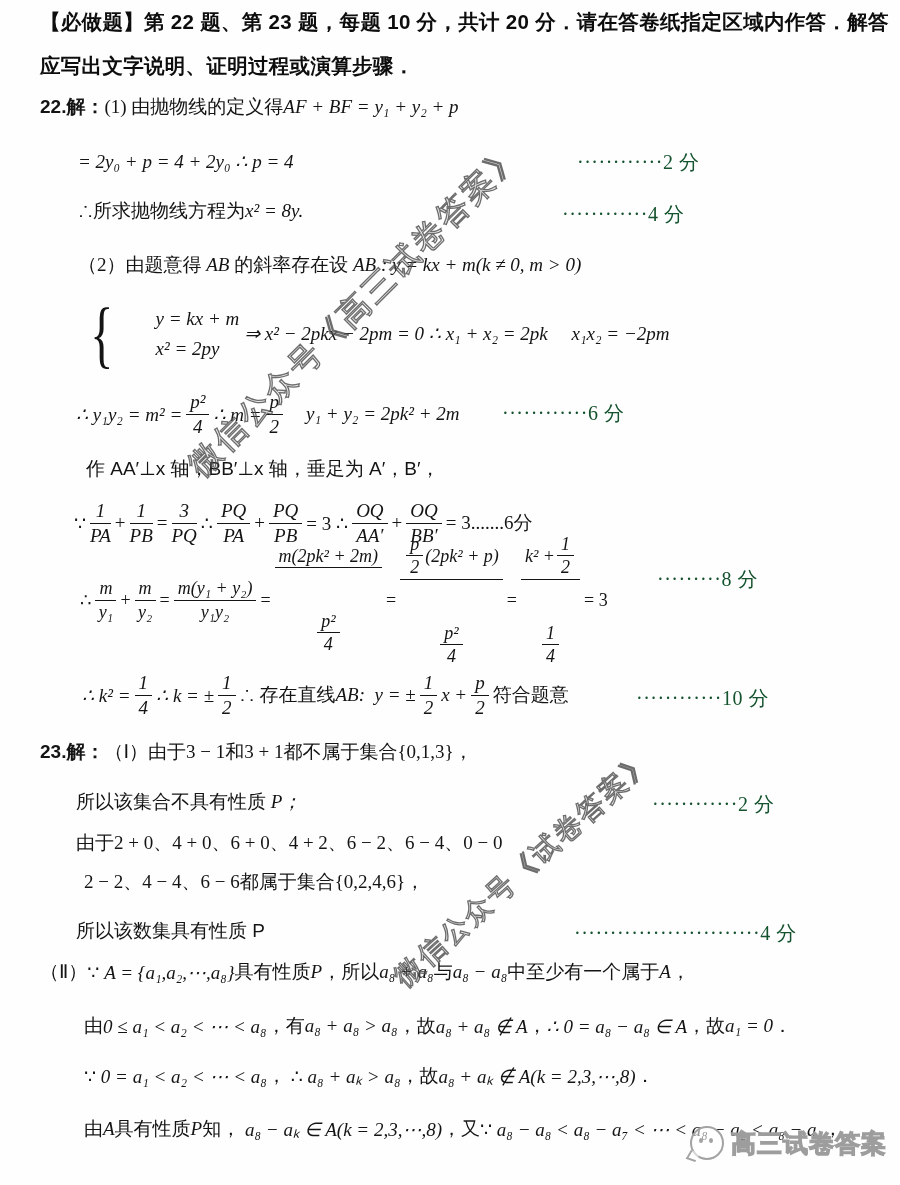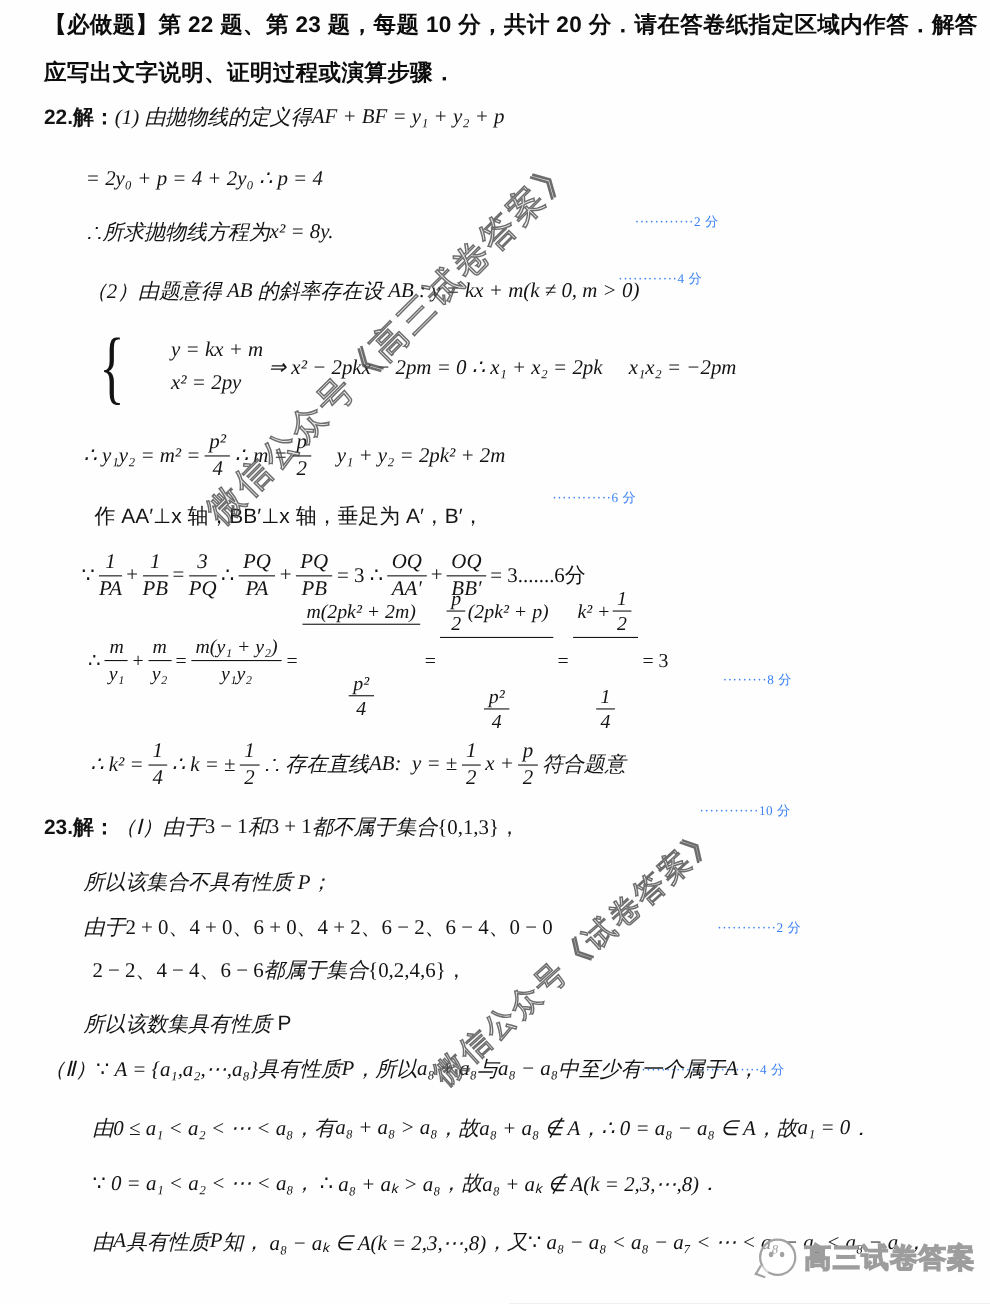--- a/index.html
+++ b/index.html
@@ -2,34 +2,34 @@
 <html><head>
 <meta charset="utf-8">
 <style>
   html,body{margin:0;padding:0;background:#e8e8e8;}
   .page{position:relative;width:900px;height:1185px;background:#fefefe;overflow:hidden;
         font-family:"Liberation Serif",serif;color:#141414;}
   .hdr{position:absolute;white-space:pre;font-family:"Liberation Sans",sans-serif;
        font-weight:bold;font-size:20.5px;letter-spacing:.3px;color:#0d0d0d;}
   .line{position:absolute;white-space:pre;font-size:19px;display:flex;align-items:center;}
   .seg{display:inline-block;white-space:pre;}
-  .seg-cn{font-family:"Liberation Serif",serif;font-style:italic;}
+  .seg-cn{font-family:"Liberation Serif",serif;}
   .seg-b{font-family:"Liberation Sans",sans-serif;font-weight:bold;}
   .seg-fm{font-family:"Liberation Serif",serif;font-style:italic;}
   .seg-rm{font-family:"Liberation Serif",serif;}
   .seg-sans{font-family:"Liberation Sans",sans-serif;}
   .frac{display:inline-block;text-align:center;vertical-align:middle;
         font-style:italic;font-family:"Liberation Serif",serif;margin:0 4px;}
   .frac .fn{display:block;border-bottom:1.4px solid #141414;padding:0 4px 1px;line-height:1.12;}
   .frac .fd{display:block;padding-top:1px;line-height:1.12;}
   .frac .fnrow{display:flex;align-items:center;justify-content:center;}
   .frac .frac{margin:0 2px;}
   .op{margin:0 5px;}
-  .score{position:absolute;white-space:pre;font-size:12px;font-family:"Liberation Serif",serif;
-         letter-spacing:.5px;color:#3b82f6;margin-top:44px;}
+  .score{position:absolute;white-space:pre;font-size:20px;font-family:"Liberation Serif",serif;
+         letter-spacing:.5px;color:#14532d;}
   .sysbrace{font-size:74px;font-weight:300;line-height:74px;transform:scaleX(.65);
             font-family:"Liberation Serif",serif;margin-right:2px;}
   .syscol{display:flex;flex-direction:column;gap:8px;font-style:italic;margin-left:34px;}
   .wm{position:absolute;white-space:pre;font-family:"Liberation Serif",serif;
       color:rgba(110,110,110,.14);-webkit-text-stroke:1.3px rgba(75,75,75,.8);
       pointer-events:none;z-index:5;}
   .wm1{left:128px;top:288px;font-size:32px;letter-spacing:3px;transform:rotate(-45deg);}
   .wm2{left:356px;top:850px;font-size:28px;letter-spacing:2.5px;transform:rotate(-42deg);}
   .corner{position:absolute;left:690px;top:1126px;display:flex;align-items:center;gap:7px;z-index:6;}
   .corner-icon{position:relative;width:30px;height:30px;border:2.5px solid #a3a3a3;

